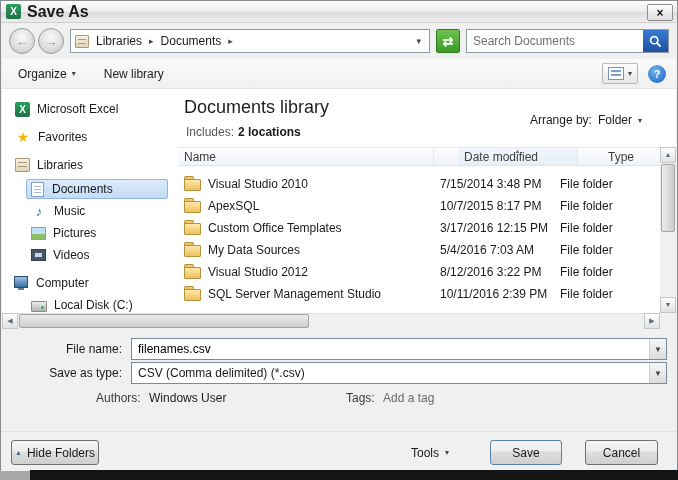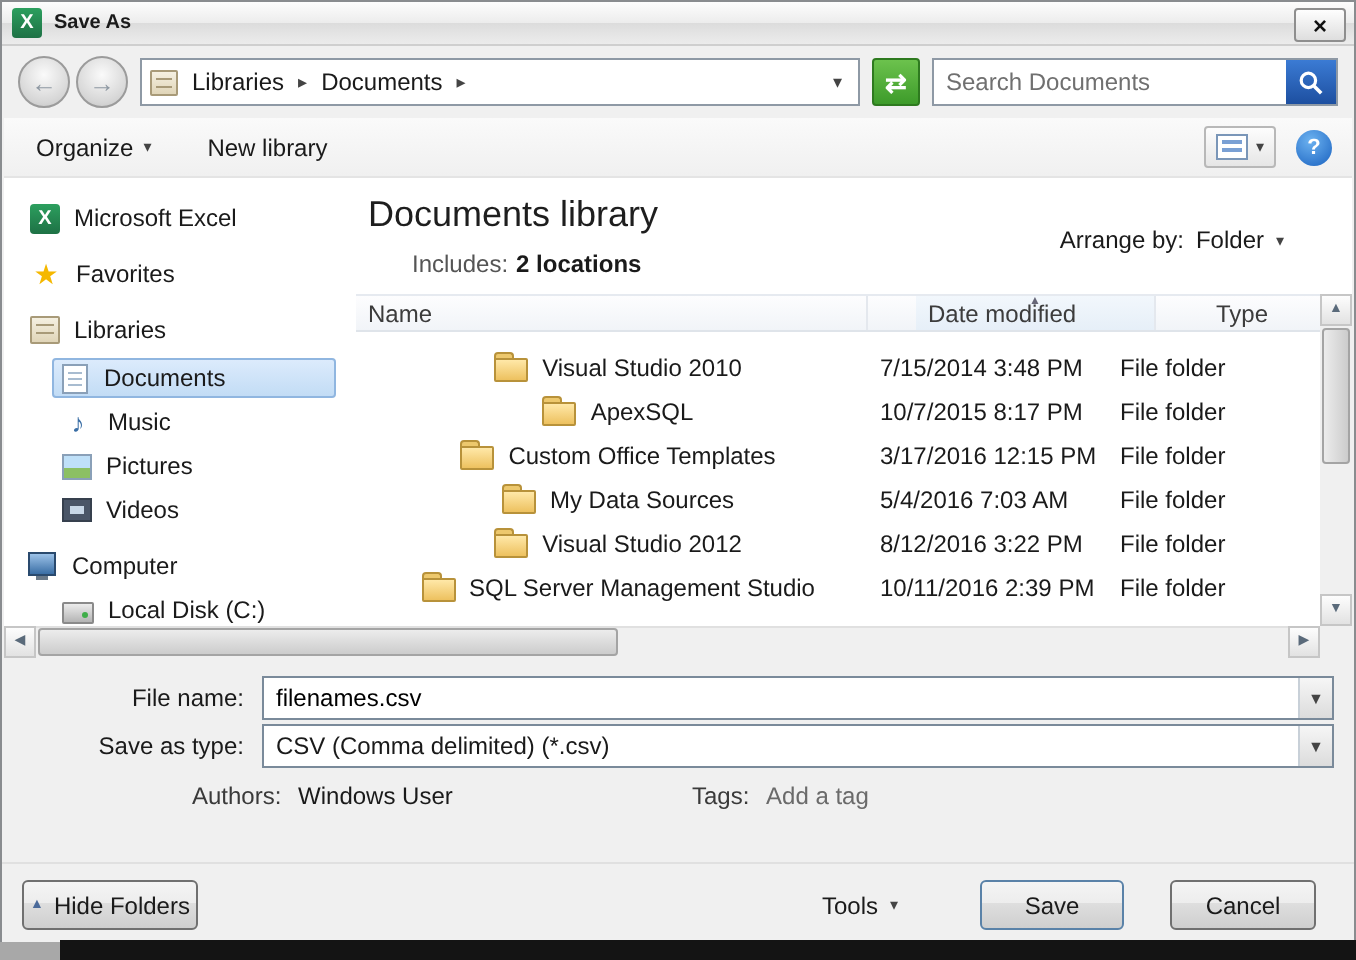--- a/index.html
+++ b/index.html
@@ -4,21 +4,21 @@
 <style>
   *{margin:0;padding:0;box-sizing:border-box;}
   html,body{width:678px;height:480px;}
   body{font-family:"Liberation Sans","DejaVu Sans",sans-serif;font-size:12px;background:#a8a8a8;position:relative;overflow:hidden;color:#1a1a1a;}
   .behind-strip{position:absolute;left:30px;right:0;top:470px;height:10px;background:#141414;}
 
   .dialog{position:absolute;left:0;top:0;width:678px;height:471px;background:#f0f0f0;border:1px solid #898c8f;}
 
   
   .titlebar{position:absolute;left:0;top:0;right:0;height:22px;background:linear-gradient(#fdfdfd,#ececec 50%,#dcdcdc 51%,#ececec);display:flex;align-items:center;gap:6px;padding:0 5px;border-bottom:1px solid #cfcfcf;}
-  .titlebar .title{font-weight:bold;font-size:10px;}
+  .titlebar .title{font-weight:bold;font-size:16px;}
   .close-btn{position:absolute;right:4px;top:3px;width:26px;height:17px;background:linear-gradient(#fefefe,#dedede);border:1px solid #8e8e8e;border-radius:2px;font-size:12px;font-weight:bold;line-height:14px;text-align:center;cursor:pointer;color:#111;}
 
   .ico{display:inline-block;position:relative;flex:none;}
   .ico-excel{width:15px;height:15px;background:linear-gradient(#2c9f5e,#1e7145);border-radius:2px;color:#fff;font-weight:bold;font-size:10px;line-height:15px;text-align:center;}
 
   
   .navrow{position:absolute;left:0;top:24px;right:0;height:32px;display:flex;align-items:center;padding:0 8px;gap:6px;}
   .nav-circle{width:26px;height:26px;border-radius:50%;background:radial-gradient(circle at 50% 35%,#fafafa,#d6d6d6 70%,#bfbfbf);border:1px solid #9b9b9b;color:#8f99a3;font-size:13px;display:flex;align-items:center;justify-content:center;cursor:pointer;}
   .nav-circle.fwd{margin-left:-3px;}
   .addressbar{width:360px;height:24px;background:#fff;border:1px solid #8e99a5;display:flex;align-items:center;padding:0 4px;gap:4px;cursor:pointer;}
@@ -59,34 +59,34 @@
   .ico-comp{width:16px;height:14px;}
   .ico-comp::before{content:"";position:absolute;left:1px;right:1px;top:0;height:10px;background:linear-gradient(#9cc2e8,#3a6ea5);border:1px solid #2a4a6e;}
   .ico-comp::after{content:"";position:absolute;left:5px;right:5px;bottom:0;height:2px;background:#6a7a8a;}
   .ico-disk{width:16px;height:11px;margin-top:2px;background:linear-gradient(#ececec,#b4b4b4);border:1px solid #8a8a8a;border-radius:1px;}
   .ico-disk::after{content:"";position:absolute;right:2px;bottom:2px;width:3px;height:3px;border-radius:50%;background:#3fae49;}
   .ico-folder{width:17px;height:12px;margin-top:2px;}
   .ico-folder::before{content:"";position:absolute;left:0;top:-3px;width:8px;height:4px;background:#edc86d;border:1px solid #b8923a;border-bottom:none;border-radius:2px 2px 0 0;}
   .ico-folder::after{content:"";position:absolute;left:0;top:0;right:0;bottom:0;background:linear-gradient(#ffe8a8,#edc15f);border:1px solid #b8923a;border-radius:1px;}
 
   .lib-title{position:absolute;left:182px;top:8px;font-size:18px;color:#1e1e1e;}
-  .lib-includes{position:absolute;left:204px;top:36px;color:#555;text-align:center;}
+  .lib-includes{position:absolute;left:184px;top:36px;color:#555;text-align:center;}
   .lib-includes b{color:#1a1a1a;margin-left:4px;}
   .arrange{position:absolute;right:34px;top:24px;display:flex;gap:6px;align-items:center;cursor:pointer;}
 
   .list-header{position:absolute;left:176px;top:58px;right:16px;height:19px;display:flex;background:linear-gradient(#fdfdfe,#f1f4f8);border-top:1px solid #e6eaf0;border-bottom:1px solid #dfe4ea;color:#3c3c3c;gap:24px;}
   .col{padding:2px 6px;border-right:1px solid #e4e8ee;position:relative;display:flex;align-items:center;cursor:pointer;}
   .col-name{width:256px;}
   .col-date{width:120px;background:linear-gradient(#f2f7fc,#e6eff8);}
   .col-type{flex:1;border-right:none;}
   .sort-arrow{position:absolute;top:0;left:50%;transform:translateX(-50%);font-size:6px;color:#667;}
 
   .rows{position:absolute;left:176px;top:84px;right:16px;}
   .row{height:22px;display:flex;align-items:center;cursor:pointer;}
-  .c-name{width:256px;display:flex;align-items:center;gap:7px;padding-left:6px;justify-content:center;}
+  .c-name{width:256px;display:flex;align-items:center;gap:7px;padding-left:6px;}
   .c-date{width:120px;padding-left:6px;}
   .c-type{flex:1;padding-left:6px;}
 
   .vscroll{position:absolute;right:0;top:58px;width:16px;height:166px;background:#f0f0f0;}
   .sb-btn{position:absolute;background:linear-gradient(#fdfdfd,#e2e2e2);border:1px solid #c6c6c6;color:#5a6a7a;font-size:7px;text-align:center;line-height:14px;width:16px;height:16px;cursor:pointer;}
   .vscroll .up{left:0;top:0;}
   .vscroll .down{left:0;bottom:0;}
   .vscroll .thumb{position:absolute;left:1px;top:17px;width:14px;height:68px;background:linear-gradient(90deg,#ececec,#cccccc);border:1px solid #a4a4a4;border-radius:2px;cursor:grab;}
   .hscroll{position:absolute;left:0;bottom:0;right:16px;height:16px;background:#f0f0f0;border-top:1px solid #e0e0e0;}
   .hscroll .left{left:0;top:-1px;}

